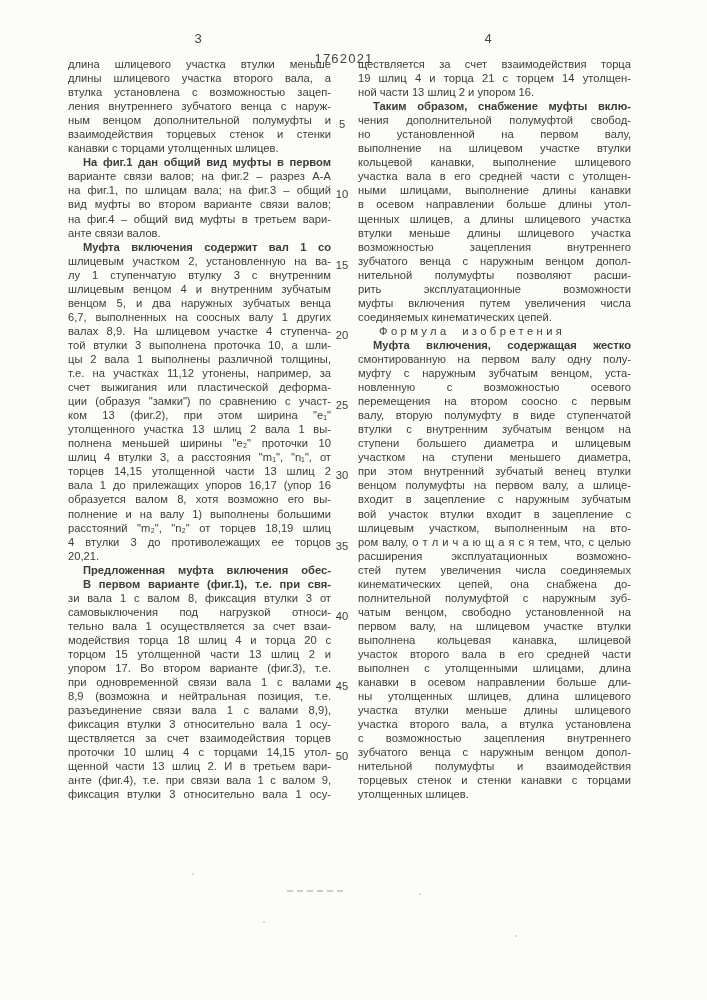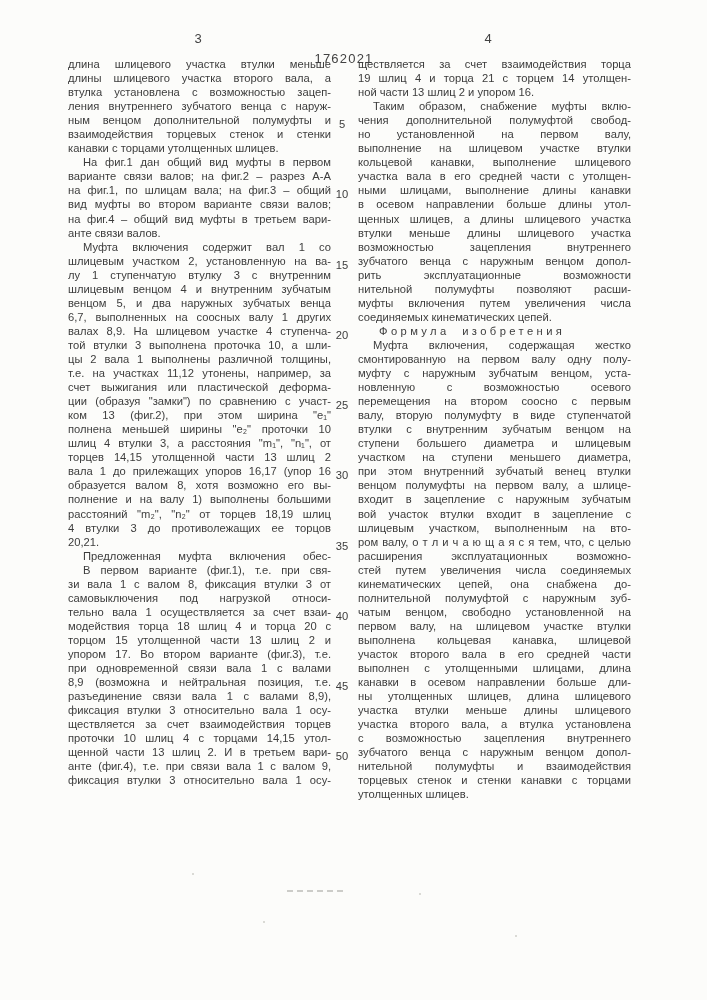--- a/index.html
+++ b/index.html
@@ -10,21 +10,21 @@
   .hdr-left{left:183px;width:30px;text-align:center;}
   .hdr-center{left:288px;width:112px;text-align:center;letter-spacing:1.2px;margin-top:20px;}
   .hdr-right{left:473px;width:30px;text-align:center;}
   .col{position:absolute;top:57px;font-size:11.2px;line-height:14.06px;}
   .col-left{left:68px;width:263px;}
   .col-right{left:358px;width:273px;}
   .gutter{position:absolute;left:332px;top:61px;width:20px;font-size:11.2px;
           line-height:14.06px;text-align:center;color:#3c3c3c;}
   .gutter div{height:14.06px;}
   .line{height:14.06px;white-space:nowrap;text-align:justify;text-align-last:justify;}
-  .line.i{text-indent:15px;}
+  .line.i{text-indent:15px;font-weight:bold;}
   .line.e{text-align:center;text-align-last:left;}
   .line.h{text-align:center;text-align-last:left;padding-left:21px;
           letter-spacing:3.4px;word-spacing:6px;white-space:nowrap;}
   .artifact-dash{position:absolute;left:287px;top:890px;width:56px;height:0;
           border-top:2px dashed #bdbdb8;opacity:.75;}
   .speck{position:absolute;width:2px;height:2px;background:#cfcfc9;border-radius:50%;}
 </style>
 </head>
 <body>
 
@@ -54,20 +54,21 @@
       <div class="line">шлицевым венцом 4 и внутренним зубчатым</div>
       <div class="line">венцом 5, и два наружных зубчатых венца</div>
       <div class="line">6,7, выполненных на соосных валу 1 других</div>
       <div class="line">валах 8,9. На шлицевом участке 4 ступенча-</div>
       <div class="line">той втулки 3 выполнена проточка 10, а шли-</div>
       <div class="line">цы 2 вала 1 выполнены различной толщины,</div>
       <div class="line">т.е. на участках 11,12 утонены, например, за</div>
       <div class="line">счет выжигания или пластической деформа-</div>
       <div class="line">ции (образуя "замки") по сравнению с участ-</div>
       <div class="line">ком 13 (фиг.2), при этом ширина "е₁"</div>
+      <div class="line">утолщенного участка 13 шлиц 2 вала 1 вы-</div>
       <div class="line">полнена меньшей ширины "е₂" проточки 10</div>
       <div class="line">шлиц 4 втулки 3, а расстояния "m₁", "n₁", от</div>
       <div class="line">торцев 14,15 утолщенной части 13 шлиц 2</div>
       <div class="line">вала 1 до прилежащих упоров 16,17 (упор 16</div>
       <div class="line">образуется валом 8, хотя возможно его вы-</div>
       <div class="line">полнение и на валу 1) выполнены большими</div>
       <div class="line">расстояний "m₂", "n₂" от торцев 18,19 шлиц</div>
       <div class="line">4 втулки 3 до противолежащих ее торцов</div>
       <div class="line e">20,21.</div>
       <div class="line i">Предложенная муфта включения обес-</div>
@@ -153,22 +154,22 @@
       <div class="line">но установленной на первом валу,</div>
       <div class="line">выполнение на шлицевом участке втулки</div>
       <div class="line">кольцевой канавки, выполнение шлицевого</div>
       <div class="line">участка вала в его средней части с утолщен-</div>
       <div class="line">ными шлицами, выполнение длины канавки</div>
       <div class="line">в осевом направлении больше длины утол-</div>
       <div class="line">щенных шлицев, а длины шлицевого участка</div>
       <div class="line">втулки меньше длины шлицевого участка</div>
       <div class="line">возможностью зацепления внутреннего</div>
       <div class="line">зубчатого венца с наружным венцом допол-</div>
+      <div class="line">нительной полумуфты позволяют расши-</div>
       <div class="line">рить эксплуатационные возможности</div>
-      <div class="line">нительной полумуфты позволяют расши-</div>
       <div class="line">муфты включения путем увеличения числа</div>
       <div class="line e">соединяемых кинематических цепей.</div>
       <div class="line h">Формула изобретения</div>
       <div class="line i">Муфта включения, содержащая жестко</div>
       <div class="line">смонтированную на первом валу одну полу-</div>
       <div class="line">муфту с наружным зубчатым венцом, уста-</div>
       <div class="line">новленную с возможностью осевого</div>
       <div class="line">перемещения на втором соосно с первым</div>
       <div class="line">валу, вторую полумуфту в виде ступенчатой</div>
       <div class="line">втулки с внутренним зубчатым венцом на</div>

